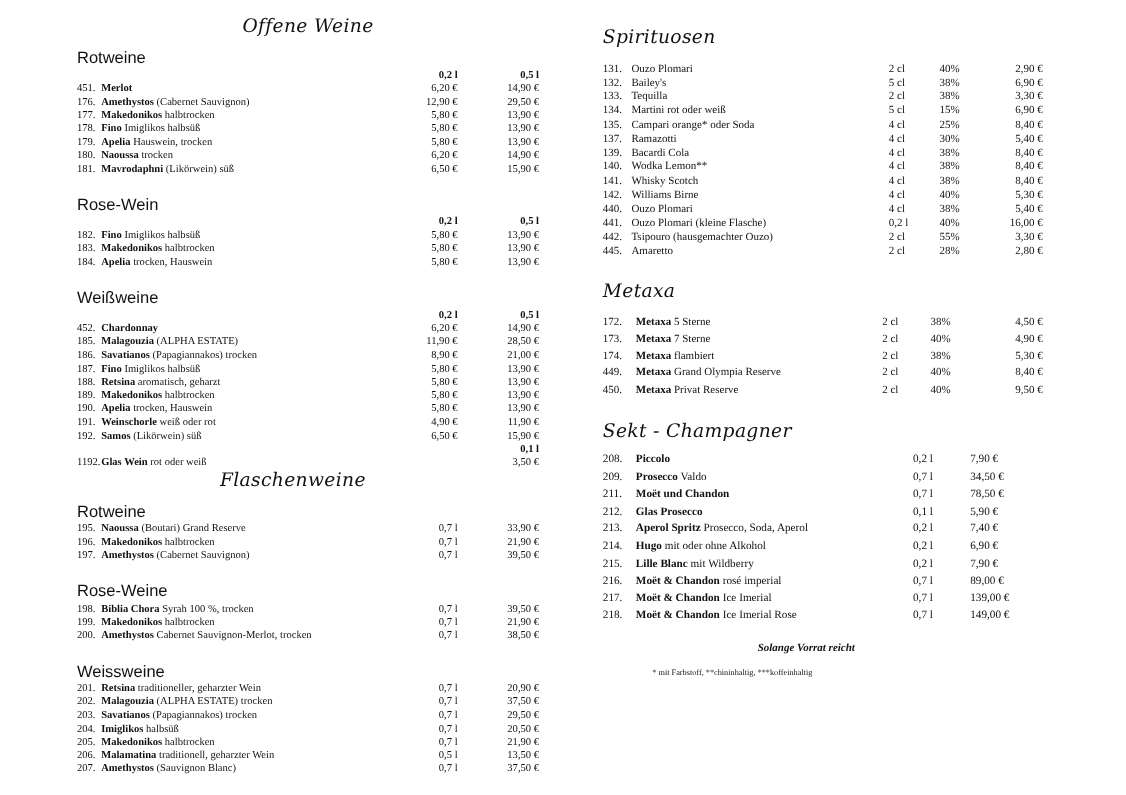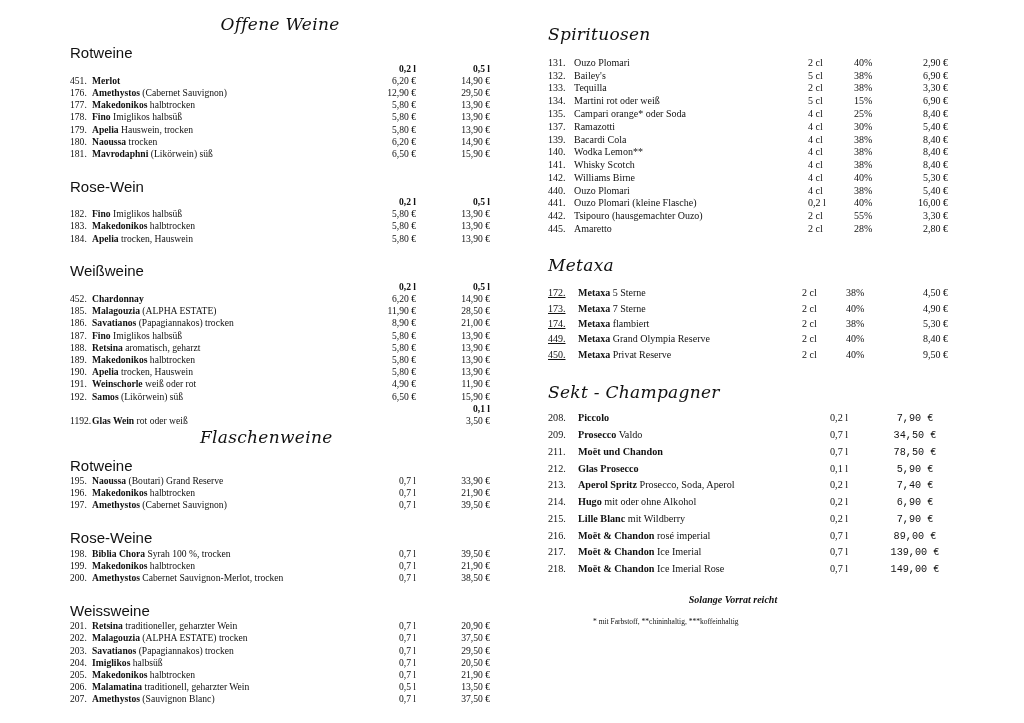--- a/index.html
+++ b/index.html
@@ -52,32 +52,32 @@
   table.spirits { border-collapse:collapse; width:100%; font-size:10px; }
   table.spirits td { padding:0.9px 0; vertical-align:baseline; white-space:nowrap; }
   .s-num { width:26px; }
   .s-name { width:auto; }
   .s-vol { width:46px; text-align:left; padding-left:8px; }
   .s-abv { width:42px; text-align:left; }
   .s-price { width:52px; text-align:right; }
 
   table.metaxa { border-collapse:collapse; width:100%; font-size:10px; }
   table.metaxa td { padding:2.2px 0; vertical-align:baseline; white-space:nowrap; }
-  .m-num { width:30px;text-decoration:underline; }
+  .m-num { width:30px; }
   .m-name { width:auto; }
   .m-vol { width:44px; text-align:left; padding-left:6px; }
   .m-abv { width:44px; text-align:left; }
   .m-price { width:58px; text-align:right; }
 
   table.sekt { border-collapse:collapse; width:100%; font-size:10.2px; }
   table.sekt td { padding:2.4px 0; vertical-align:baseline; white-space:nowrap; }
   .k-num { width:30px;margin-left:40px; }
   .k-name { width:auto; }
   .k-vol { width:52px; text-align:left; }
-  .k-price { width:66px; text-align:center;font-family:Liberation Mono, monospace; }
+  .k-price { width:66px; text-align:left; }
 
   .note-bold {
     font-weight:bold; font-style:italic; font-size:10px;
     text-align:center; margin-top:16px; padding-right:30px;
   }
   .footnote { font-size:7.5px; margin-top:12px;margin-left:45px; }
 
   .gap-s { height:8px; }
   .gap-l { height:20px; }
 </style>

